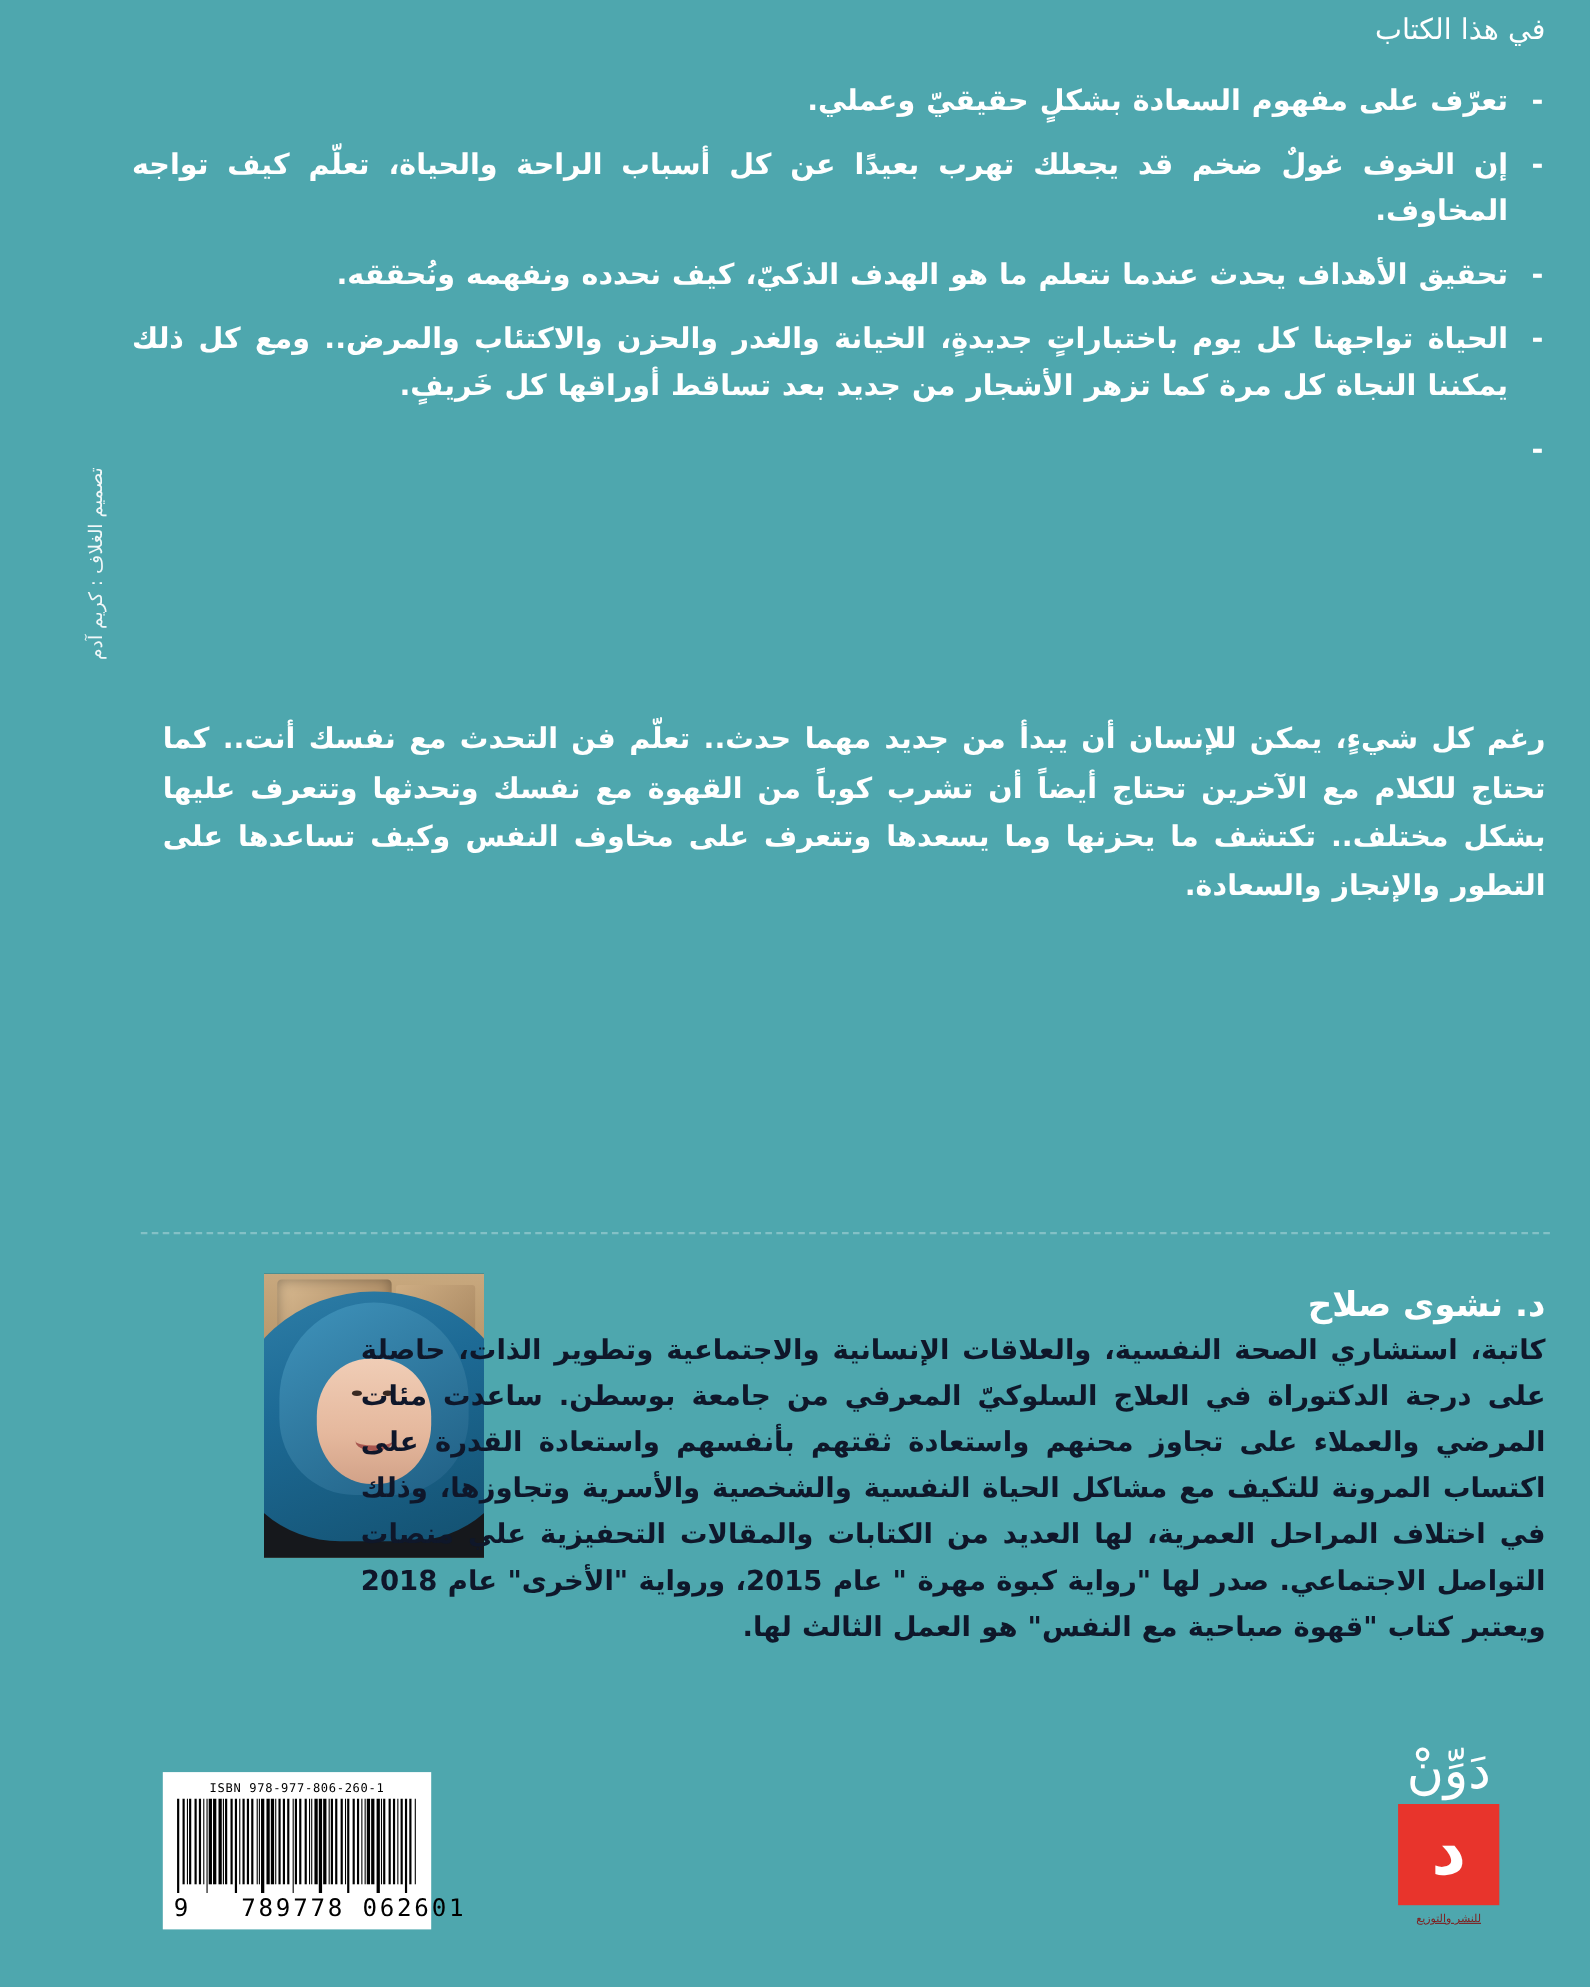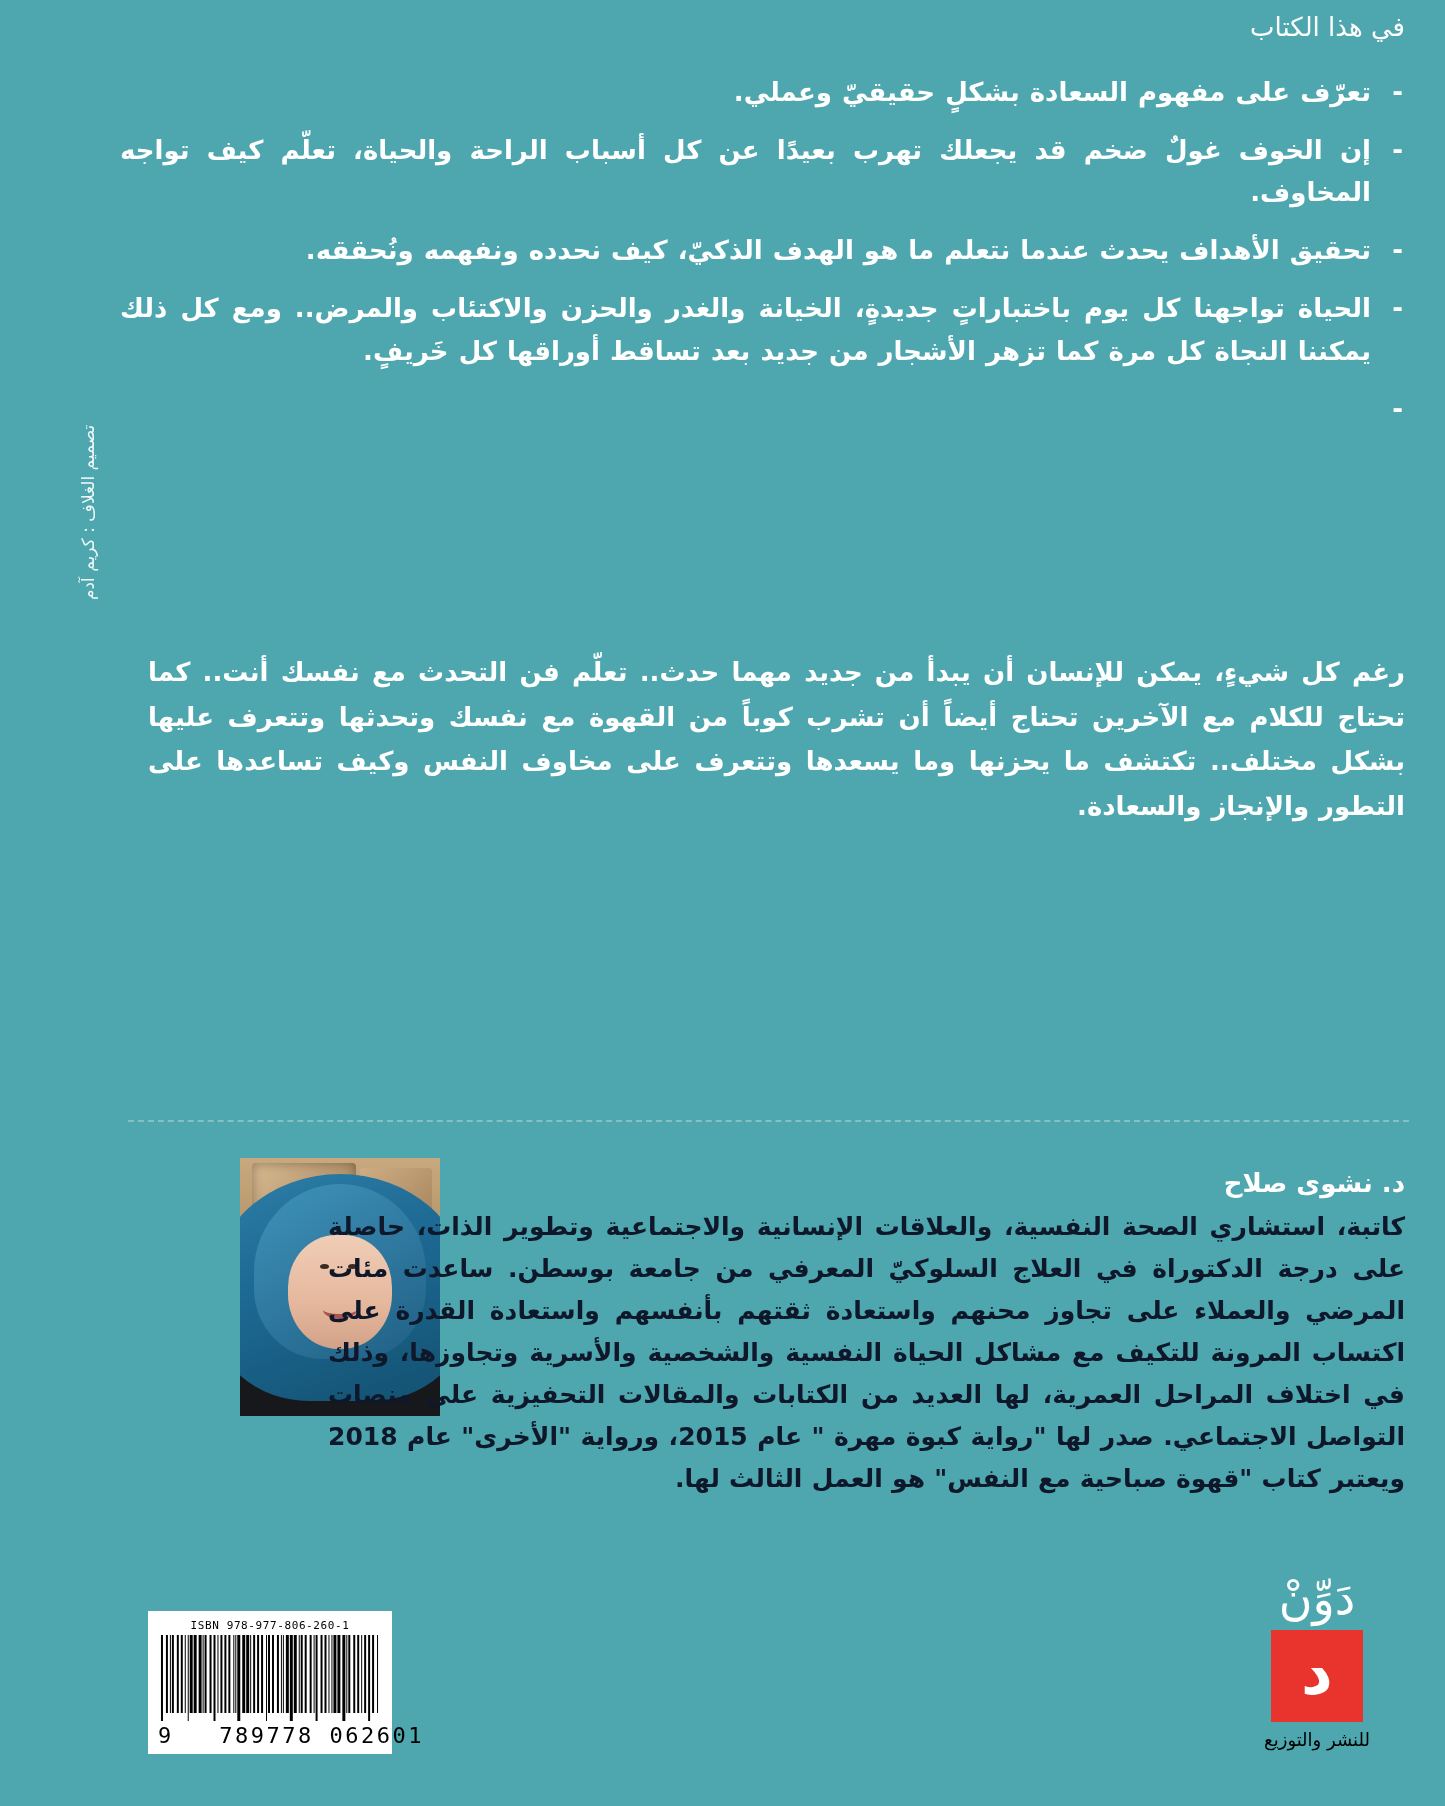--- a/index.html
+++ b/index.html
@@ -220,21 +220,21 @@
     border-bottom: 5px solid #a8564f;
     border-radius: 0 0 50% 50%;
   }
 
   .author-name {
     position: absolute;
     top: 1168px;
     right: 40px;
     left: 470px;
     color: #ffffff;
-    font-size: 26px;
+    font-size: 31px;
     font-weight: bold;
     text-align: right;
     direction: rtl;
   }
 
   .author-bio {
     position: absolute;
     top: 1206px;
     right: 40px;
     left: 128px;
@@ -282,24 +282,25 @@
     justify-content: center;
   }
   .publisher .mark span {
     color: #ffffff;
     font-size: 62px;
     font-weight: bold;
     line-height: 1;
     margin-top: -6px;
   }
   .publisher .tagline {
-    color: #000000;
-    font-size: 18px;
+    color: #7f1d1d;
+    font-size: 10px;
     margin-top: 7px;
     letter-spacing: .3px;
+    text-decoration: underline;
   }
 
   
   .barcode-box {
     position: absolute;
     bottom: 52px;
     left: 148px;
     width: 244px;
     background: #ffffff;
     padding: 8px 10px 6px 10px;

